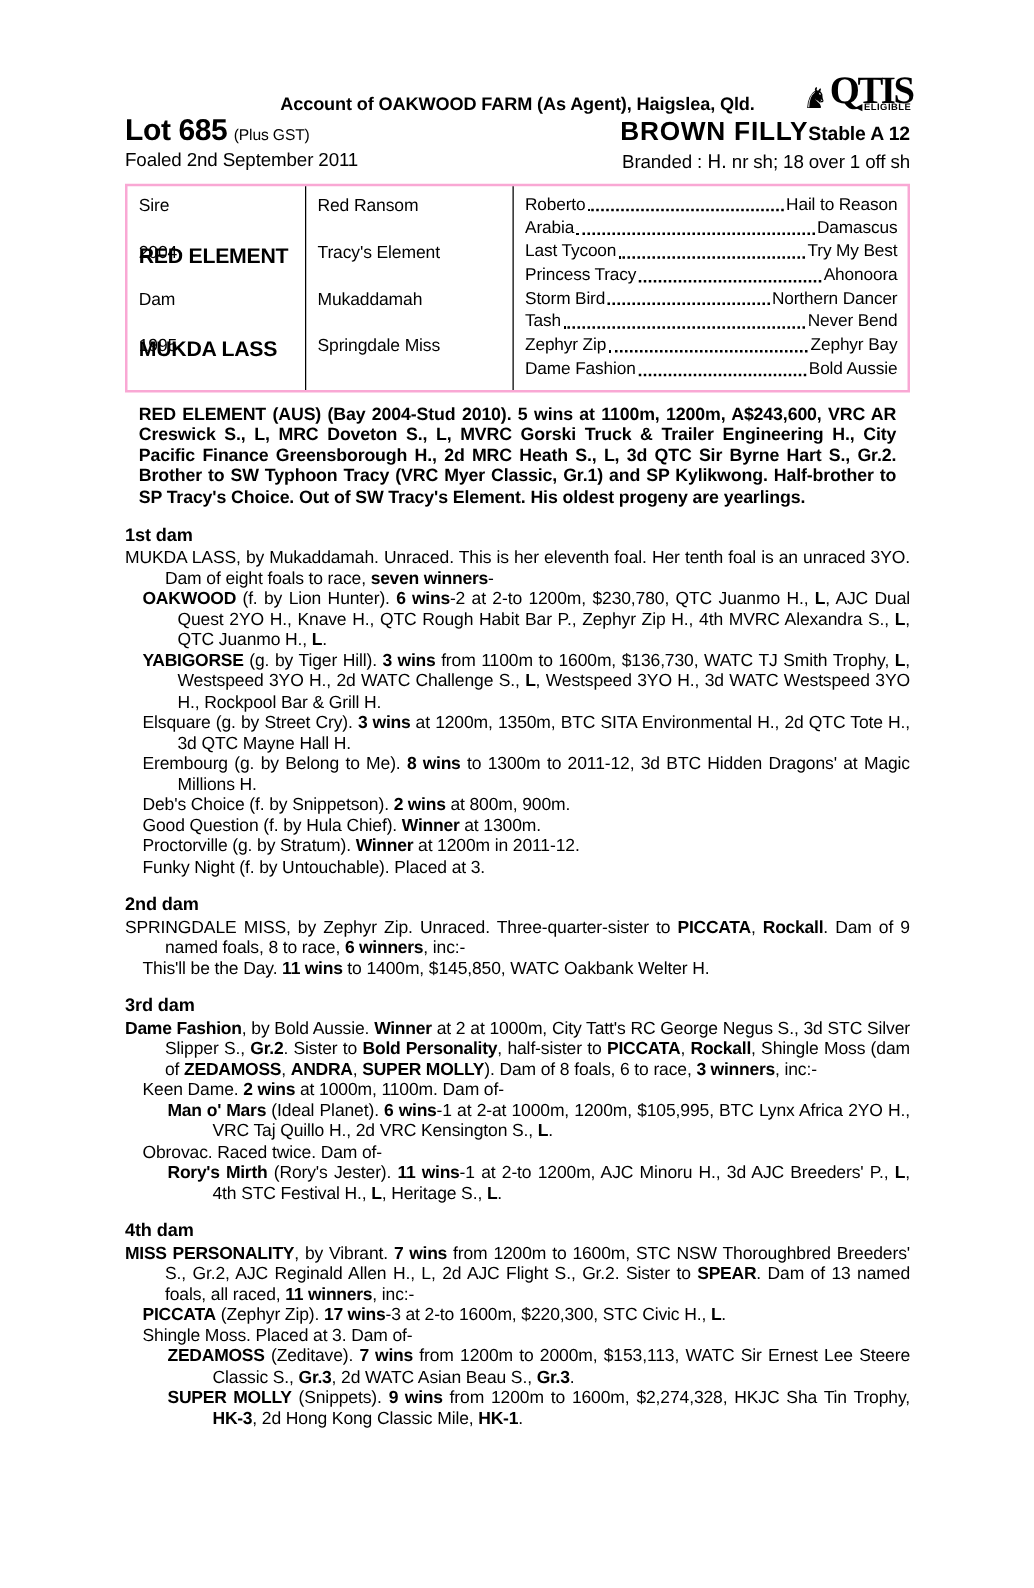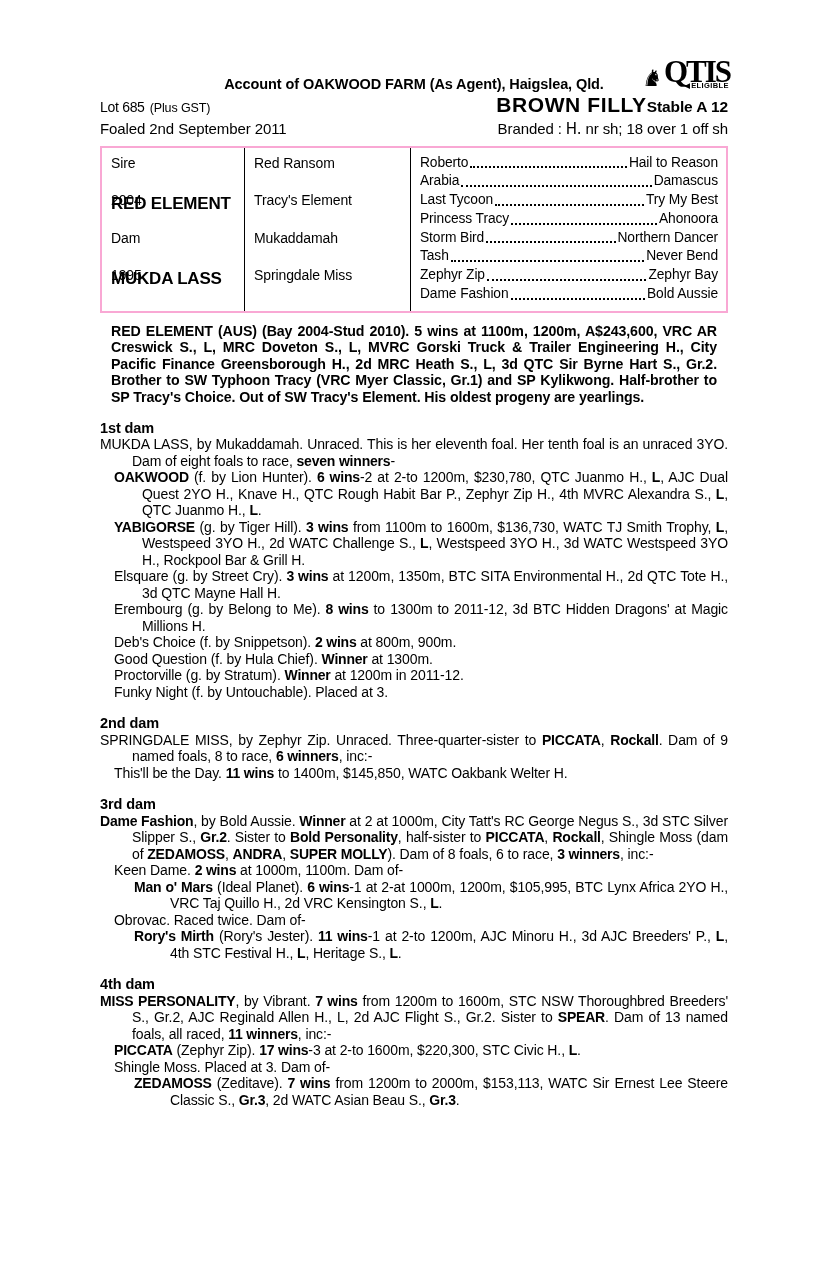--- a/index.html
+++ b/index.html
@@ -12,21 +12,21 @@
 
   
   .account { text-align:center; font-weight:bold; font-size:14.5px; margin:0 0 4px 0; }
   .qtis { position:absolute; right:-2px; top:-20px; width:94px; text-align:right; line-height:1; }
   .qtis-word { font-family:"Liberation Serif", serif; font-weight:bold; font-size:31px; letter-spacing:-2px; }
   .qtis-horse { position:absolute; left:6px; top:11px; font-size:23px; transform:scaleX(-1); }
   .qtis-sub { font-size:7.5px; font-weight:bold; letter-spacing:0.4px; margin-top:-5px; padding-right:1px; }
   .qtis-arrow { font-size:7px; margin-right:1px; }
 
   .lot-row { display:flex; align-items:baseline; margin-top:2px; }
-  .lot-label { font-size:14px; font-weight:normal; letter-spacing:-0.3px; white-space:nowrap; }
+  .lot-label { font-size:24px; font-weight:bold; letter-spacing:-0.3px; white-space:nowrap; }
   .gst { font-size:12.5px; margin-left:5px; white-space:nowrap; }
   .title { flex:1; text-align:right; font-size:21px; font-weight:bold; letter-spacing:0.6px; }
   .stable { font-size:15.5px; font-weight:bold; white-space:nowrap; }
   .foal-row { display:flex; justify-content:space-between; font-size:15px; margin:5px 0 8px 0; }
   .brand-sym { font-family:"DejaVu Sans", sans-serif; font-weight:400; font-size:15px; }
 
   
   .ped { display:grid; grid-template-columns:142px 166px 1fr; border:2px solid #f9a8d4; }
   .ped-col { display:grid; grid-template-rows:repeat(8, 18.8px); padding-top:6px; padding-bottom:7px; }
   .ped-col1 { padding-left:9px; }
@@ -166,16 +166,17 @@
       <p class="para p1">Obrovac. Raced twice. Dam of-</p>
       <p class="para p2"><b>Rory's Mirth</b> (Rory's Jester). <b>11 wins</b>-1 at 2-to 1200m, AJC Minoru H., 3d AJC Breeders' P., <b>L</b>, 4th STC Festival H., <b>L</b>, Heritage S., <b>L</b>.</p>
     </section>
 
     <section>
       <h3 class="dam-head">4th dam</h3>
       <p class="para p0"><b>MISS PERSONALITY</b>, by Vibrant. <b>7 wins</b> from 1200m to 1600m, STC NSW Thoroughbred Breeders' S., Gr.2, AJC Reginald Allen H., L, 2d AJC Flight S., Gr.2. Sister to <b>SPEAR</b>. Dam of 13 named foals, all raced, <b>11 winners</b>, inc:-</p>
       <p class="para p1"><b>PICCATA</b> (Zephyr Zip). <b>17 wins</b>-3 at 2-to 1600m, $220,300, STC Civic H., <b>L</b>.</p>
       <p class="para p1">Shingle Moss. Placed at 3. Dam of-</p>
       <p class="para p2"><b>ZEDAMOSS</b> (Zeditave). <b>7 wins</b> from 1200m to 2000m, $153,113, WATC Sir Ernest Lee Steere Classic S., <b>Gr.3</b>, 2d WATC Asian Beau S., <b>Gr.3</b>.</p>
+      <p class="para p2"><b>SUPER MOLLY</b> (Snippets). <b>9 wins</b> from 1200m to 1600m, $2,274,328, HKJC Sha Tin Trophy, <b>HK-3</b>, 2d Hong Kong Classic Mile, <b>HK-1</b>.</p>
     </section>
 
   </div>
 </div>
 
 </body></html>

